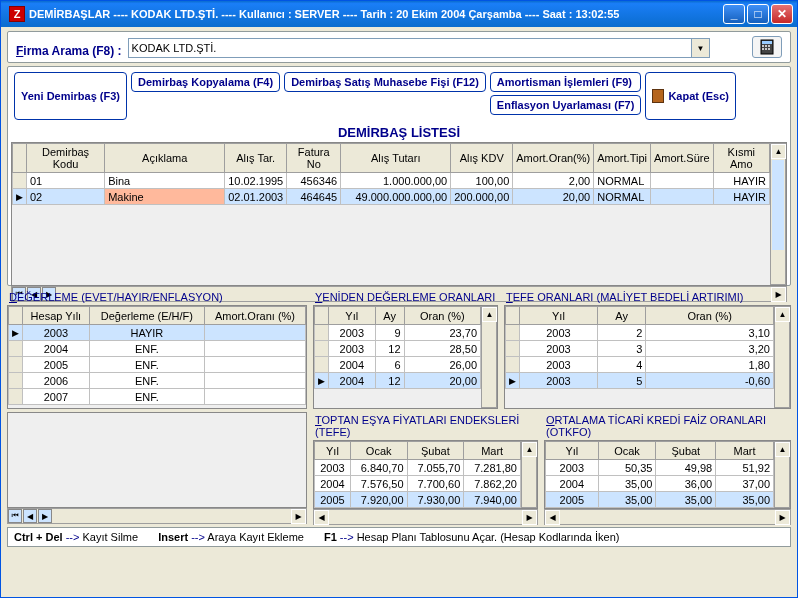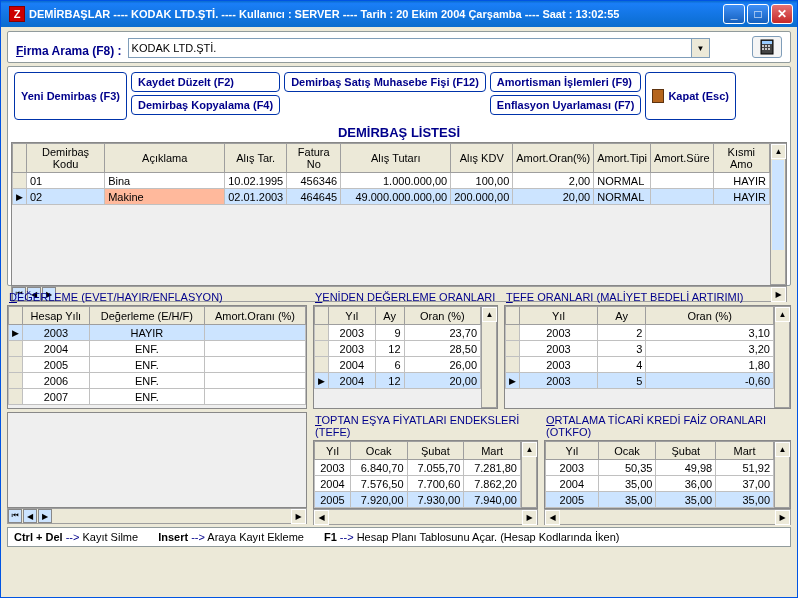--- a/index.html
+++ b/index.html
@@ -120,21 +120,20 @@
             <rect x="8" y="9" width="2" height="2" fill="#ccc"></rect>
           </svg>
       </div>
     </div>
 
     <div class="panel" style="padding:2px 3px 3px 3px; display:flex; flex-direction:column; height:220px;">
 
       <div class="btnrow">
         <button class="actionbtn tall">Yeni Demirbaş (F3)</button>
         <div class="btncol">
-          <button class="actionbtn">Kaydet Düzelt (F2)</button>
           <button class="actionbtn">Demirbaş Kopyalama (F4)</button>
         </div>
         <div class="btncol">
           <button class="actionbtn">Demirbaş Satış Muhasebe Fişi (F12)</button>
         </div>
         <div class="btncol">
           <button class="actionbtn">Amortisman İşlemleri (F9)</button>
           <button class="actionbtn">Enflasyon Uyarlaması (F7)</button>
         </div>
         <button class="actionbtn tall">

